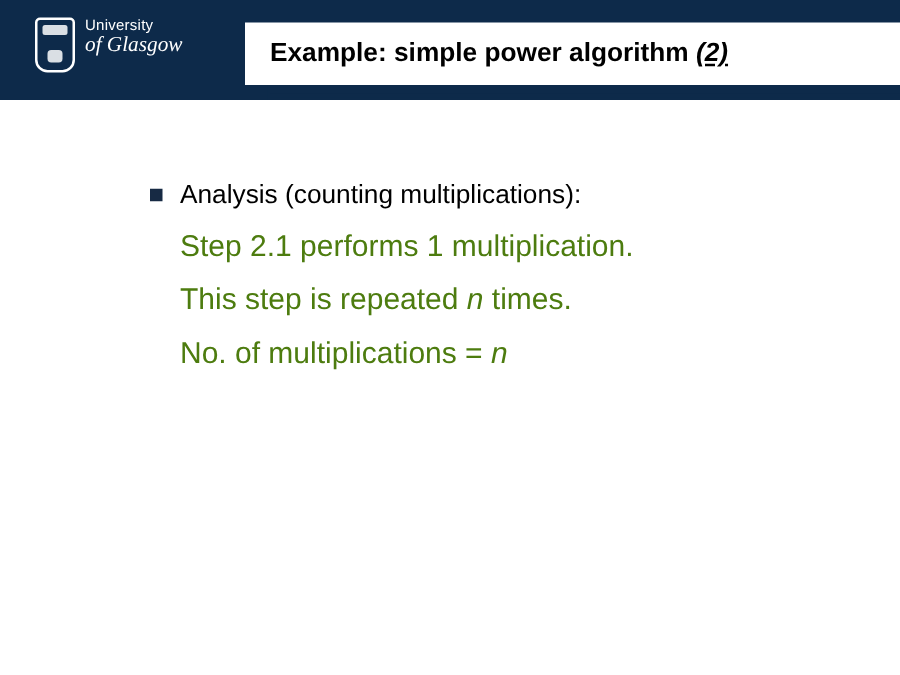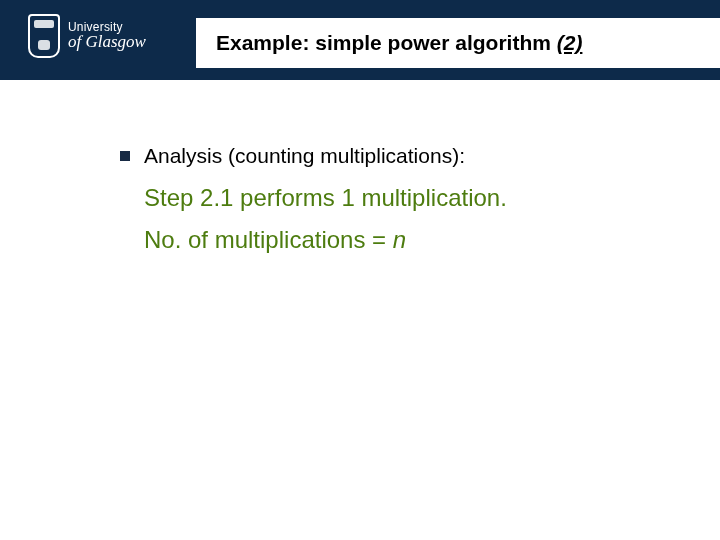--- a/index.html
+++ b/index.html
@@ -14,21 +14,20 @@
     width: 720px;
     height: 80px;
     background: #0d2a4a;
     position: relative;
   }
   .logo {
     position: absolute;
     left: 28px;
     top: 14px;
     display: flex;
-    align-items: center;
     color: #ffffff;
   }
   .logo-crest {
     width: 32px;
     height: 44px;
     border: 2px solid #ffffff;
     border-radius: 4px 4px 10px 10px;
     position: relative;
     margin-right: 8px;
     display: flex;
@@ -181,17 +180,20 @@
 </div>
 
 <div class="body-area">
   <div class="content">
     <div class="bullet-row">
       <div class="bullet"></div>
       <div class="bullet-text">Analysis (counting multiplications):</div>
     </div>
     <div class="sub">Step 2.1 performs 1 multiplication.</div>
     <div class="sub">
+      <span>This step is repeated </span><span class="ital">n</span><span> times.</span>
+    </div>
+    <div class="sub">
       <span>No. of multiplications  =  </span><span class="ital">n</span>
     </div>
   </div>
   <div class="page-num">2-12</div>
 </div>
 
 </body></html>

